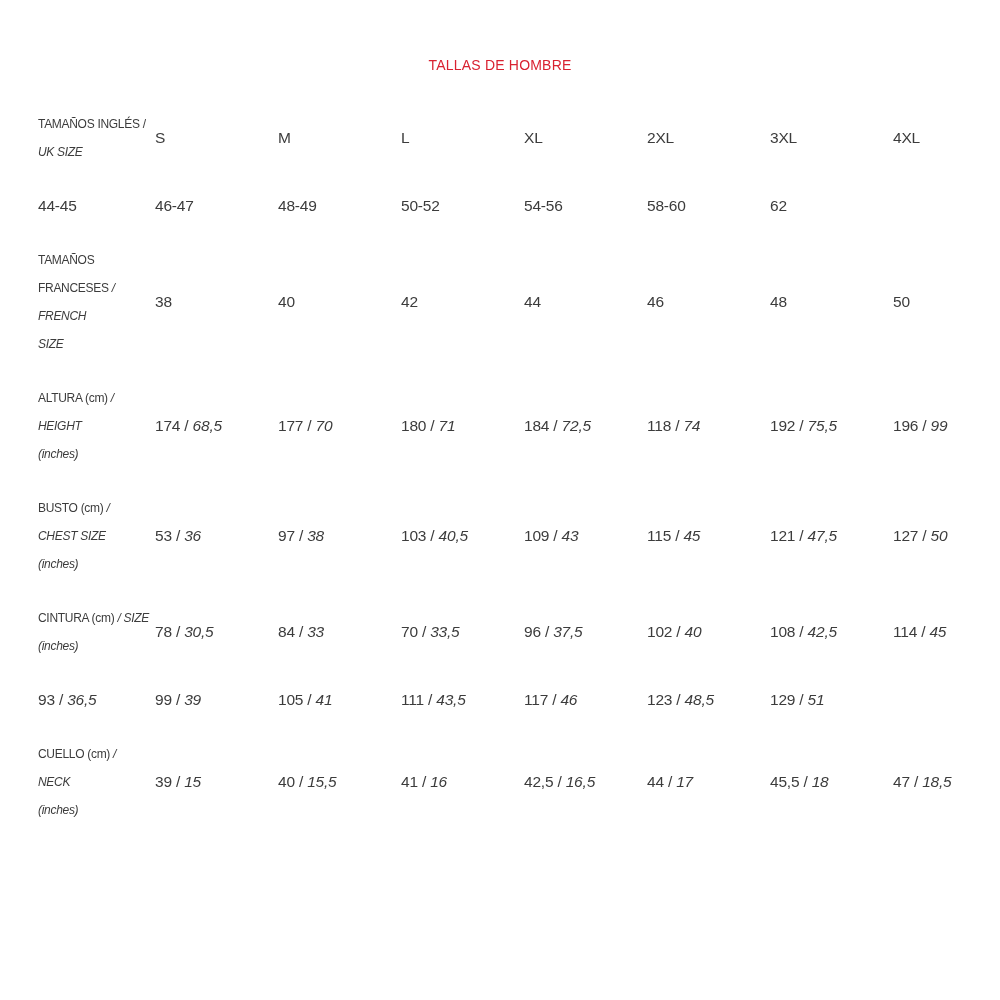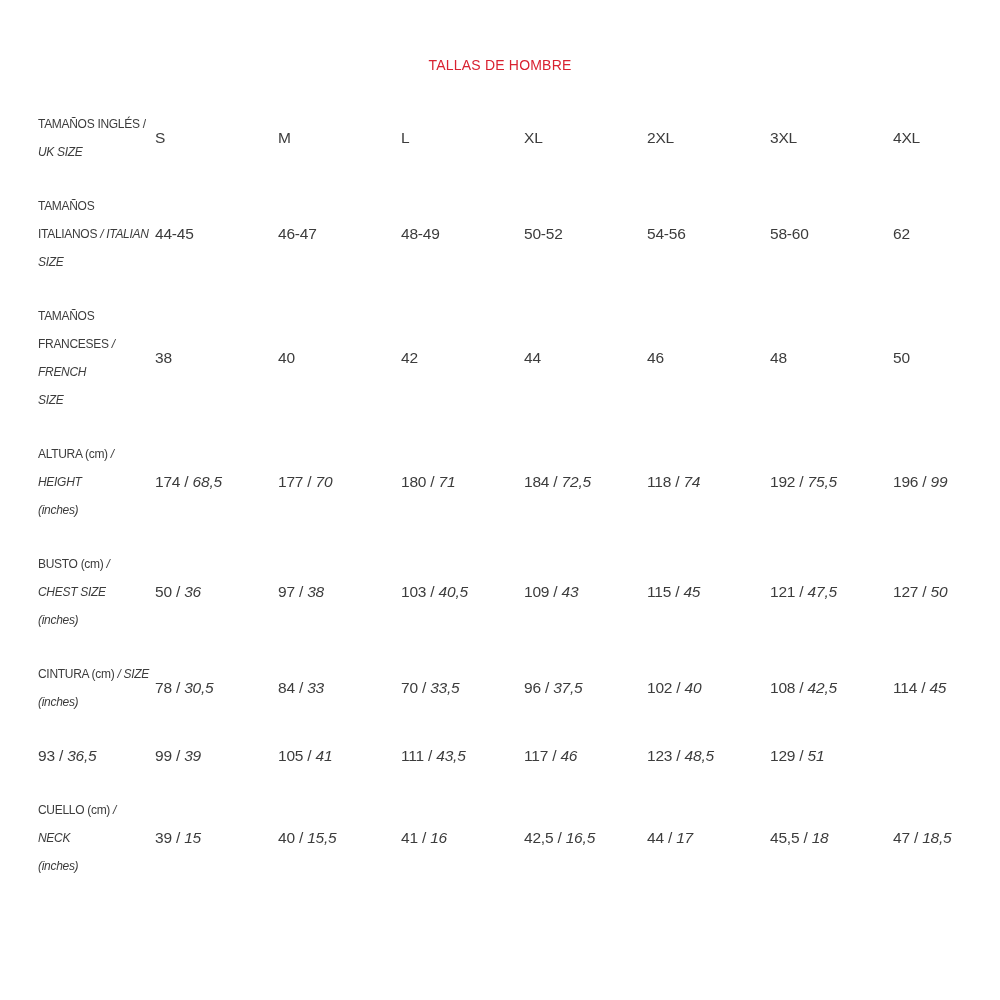--- a/index.html
+++ b/index.html
@@ -55,21 +55,20 @@
       <div class="label"><span>TAMAÑOS INGLÉS / </span><i>UK SIZE</i></div>
       <div class="cell">S</div>
       <div class="cell">M</div>
       <div class="cell">L</div>
       <div class="cell">XL</div>
       <div class="cell">2XL</div>
       <div class="cell">3XL</div>
       <div class="cell">4XL</div>
     </div>
     <div class="row">
-      <div class="label"><span>TAMAÑOS ITALIANOS </span><i>/ ITALIAN SIZE</i></div>
       <div class="cell">44-45</div>
       <div class="cell">46-47</div>
       <div class="cell">48-49</div>
       <div class="cell">50-52</div>
       <div class="cell">54-56</div>
       <div class="cell">58-60</div>
       <div class="cell">62</div>
     </div>
     <div class="row">
       <div class="label"><span>TAMAÑOS FRANCESES </span><i>/ FRENCH
@@ -89,21 +88,21 @@
       <div class="cell"><span>177 / </span><i>70</i></div>
       <div class="cell"><span>180 / </span><i>71</i></div>
       <div class="cell"><span>184 / </span><i>72,5</i></div>
       <div class="cell"><span>118 / </span><i>74</i></div>
       <div class="cell"><span>192 / </span><i>75,5</i></div>
       <div class="cell"><span>196 / </span><i>99</i></div>
     </div>
     <div class="row">
       <div class="label"><span>BUSTO (cm) </span><i>/ CHEST SIZE
 (inches)</i></div>
-      <div class="cell"><span>50 / </span><i>36</i></div>
+      <div class="cell"><span>53 / </span><i>36</i></div>
       <div class="cell"><span>97 / </span><i>38</i></div>
       <div class="cell"><span>103 / </span><i>40,5</i></div>
       <div class="cell"><span>109 / </span><i>43</i></div>
       <div class="cell"><span>115 / </span><i>45</i></div>
       <div class="cell"><span>121 / </span><i>47,5</i></div>
       <div class="cell"><span>127 / </span><i>50</i></div>
     </div>
     <div class="row">
       <div class="label"><span>CINTURA (cm) </span><i>/ SIZE
 (inches)</i></div>

